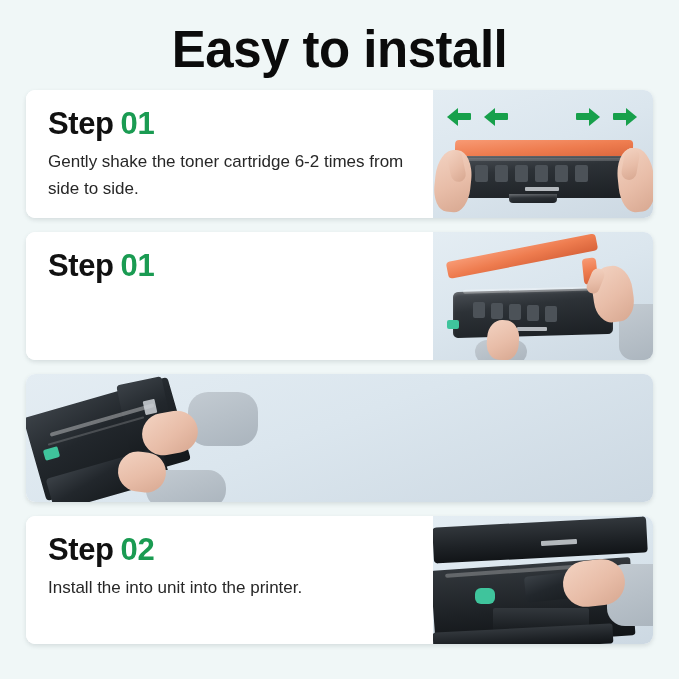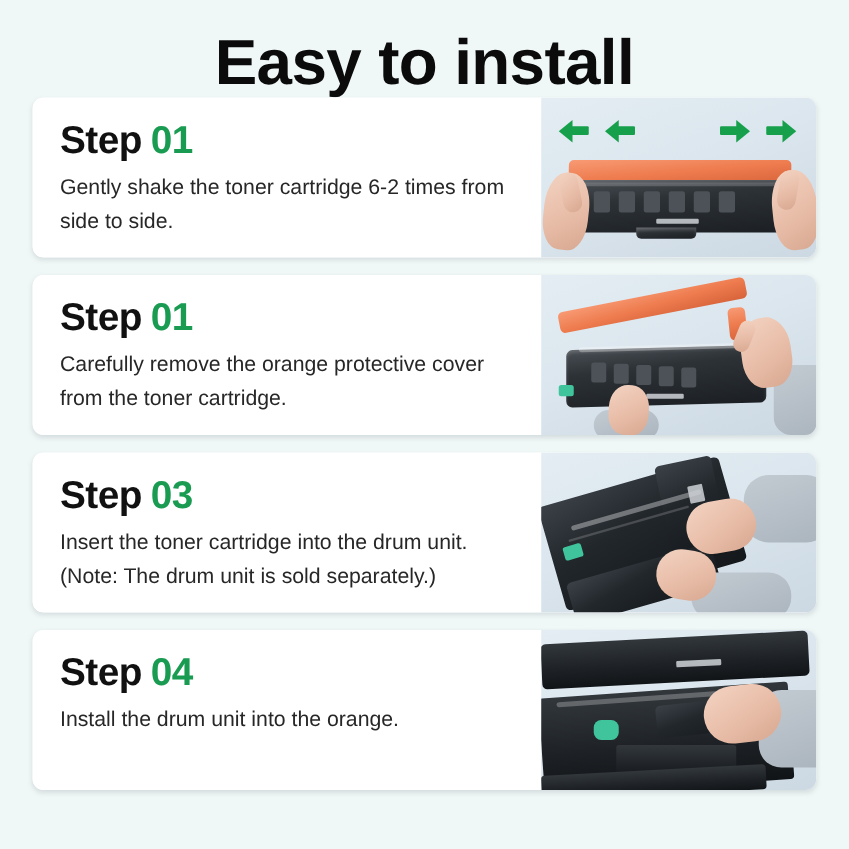--- a/index.html
+++ b/index.html
@@ -26,21 +26,21 @@
     font-weight: bold;
     color: #0b0b0b;
     letter-spacing: -0.5px;
     line-height: 1;
     padding-top: 24px;
     margin: 0;
   }
   .cards {
     position: absolute;
     left: 26px;
-    top: 78px;
+    top: 90px;
     width: 627px;
   }
   .card {
     position: relative;
     display: flex;
     background: #ffffff;
     border-radius: 9px;
     overflow: hidden;
     box-shadow: 0 2px 4px rgba(120,130,135,0.22);
     height: 128px;
@@ -211,21 +211,20 @@
           <div class="hand" style="left:190px; top:58px; width:15px; height:32px; border-radius:8px; transform:rotate(10deg);"></div>
         </div>
       </div>
     </div>
 
     <div class="card">
       <div class="card-text">
         <div class="step-head">
           <span>Step</span><span class="step-num">01</span>
         </div>
-        <p class="step-desc">Carefully remove the orange protective cover from the toner cartridge.</p>
       </div>
       <div class="card-image">
         <div class="photo">
 
           <div class="cart-orange" style="left:16px; top:30px; width:152px; height:17px; transform:rotate(-11deg); transform-origin:left bottom;"></div>
           <div class="cart-orange" style="left:150px; top:26px; width:14px; height:26px; transform:rotate(-6deg);"></div>
 
           <div class="cart-body" style="left:20px; top:58px; width:160px; height:46px; transform:skewY(-1.5deg);"></div>
           <div class="highlight" style="left:30px; top:56px; width:140px; height:4px; transform:rotate(-1.5deg); opacity:.6;"></div>
           <div class="vent" style="left:40px; top:70px; width:12px; height:16px;"></div>
@@ -239,26 +238,20 @@
           <div class="sleeve" style="left:186px; top:72px; width:48px; height:56px;"></div>
           <div class="hand" style="left:160px; top:34px; width:40px; height:56px; transform:rotate(-8deg);"></div>
           <div class="hand" style="left:156px; top:36px; width:13px; height:26px; border-radius:7px; transform:rotate(22deg);"></div>
           <div class="sleeve" style="left:42px; top:108px; width:52px; height:24px;"></div>
           <div class="hand" style="left:54px; top:88px; width:32px; height:40px; transform:rotate(4deg);"></div>
         </div>
       </div>
     </div>
 
     <div class="card">
-      <div class="card-text">
-        <div class="step-head">
-          <span>Step</span><span class="step-num">03</span>
-        </div>
-        <p class="step-desc">Insert the toner cartridge into the drum unit. (Note: The drum unit is sold separately.)</p>
-      </div>
       <div class="card-image">
         <div class="photo">
 
           <div class="drum-body" style="left:6px; top:22px; width:150px; height:86px; transform:rotate(-16deg);"></div>
           <div class="drum-body" style="left:98px; top:6px; width:46px; height:80px; transform:rotate(-12deg);"></div>
           <div class="highlight" style="left:22px; top:44px; width:108px; height:4px; transform:rotate(-16deg); opacity:.7;"></div>
           <div class="highlight" style="left:20px; top:56px; width:100px; height:2px; transform:rotate(-16deg); opacity:.35;"></div>
           <div class="teal-tab" style="left:18px; top:74px; width:15px; height:11px; transform:rotate(-16deg);"></div>
           <div class="teal-tab" style="left:72px; top:104px; width:15px; height:11px; transform:rotate(-16deg);"></div>
           <div class="drum-body" style="left:22px; top:88px; width:120px; height:34px; transform:rotate(-16deg);"></div>
@@ -268,23 +261,23 @@
           <div class="hand" style="left:116px; top:38px; width:56px; height:42px; border-radius:24px; transform:rotate(-10deg);"></div>
           <div class="sleeve" style="left:120px; top:96px; width:80px; height:38px; border-radius:18px;"></div>
           <div class="hand" style="left:92px; top:78px; width:48px; height:40px; border-radius:22px; transform:rotate(8deg);"></div>
         </div>
       </div>
     </div>
 
     <div class="card">
       <div class="card-text">
         <div class="step-head">
-          <span>Step</span><span class="step-num">04</span>
-        </div>
-        <p class="step-desc">Install the drum unit into the orange.</p>
+          <span>Step</span><span class="step-num">02</span>
+        </div>
+        <p class="step-desc">Install the into unit into the printer.</p>
       </div>
       <div class="card-image">
         <div class="photo">
 
           <div class="printer-body" style="left:0px; top:6px; width:214px; height:36px; transform:rotate(-3deg); border-radius:4px;"></div>
           <div class="label-strip" style="left:108px; top:24px; width:36px; height:5px; transform:rotate(-3deg);"></div>
 
           <div class="printer-body" style="left:0px; top:48px; width:200px; height:78px; transform:rotate(-4deg);"></div>
           <div class="highlight" style="left:12px; top:52px; width:168px; height:4px; transform:rotate(-4deg); opacity:.5;"></div>
           <div class="teal-tab" style="left:42px; top:72px; width:20px; height:16px; border-radius:6px;"></div>

